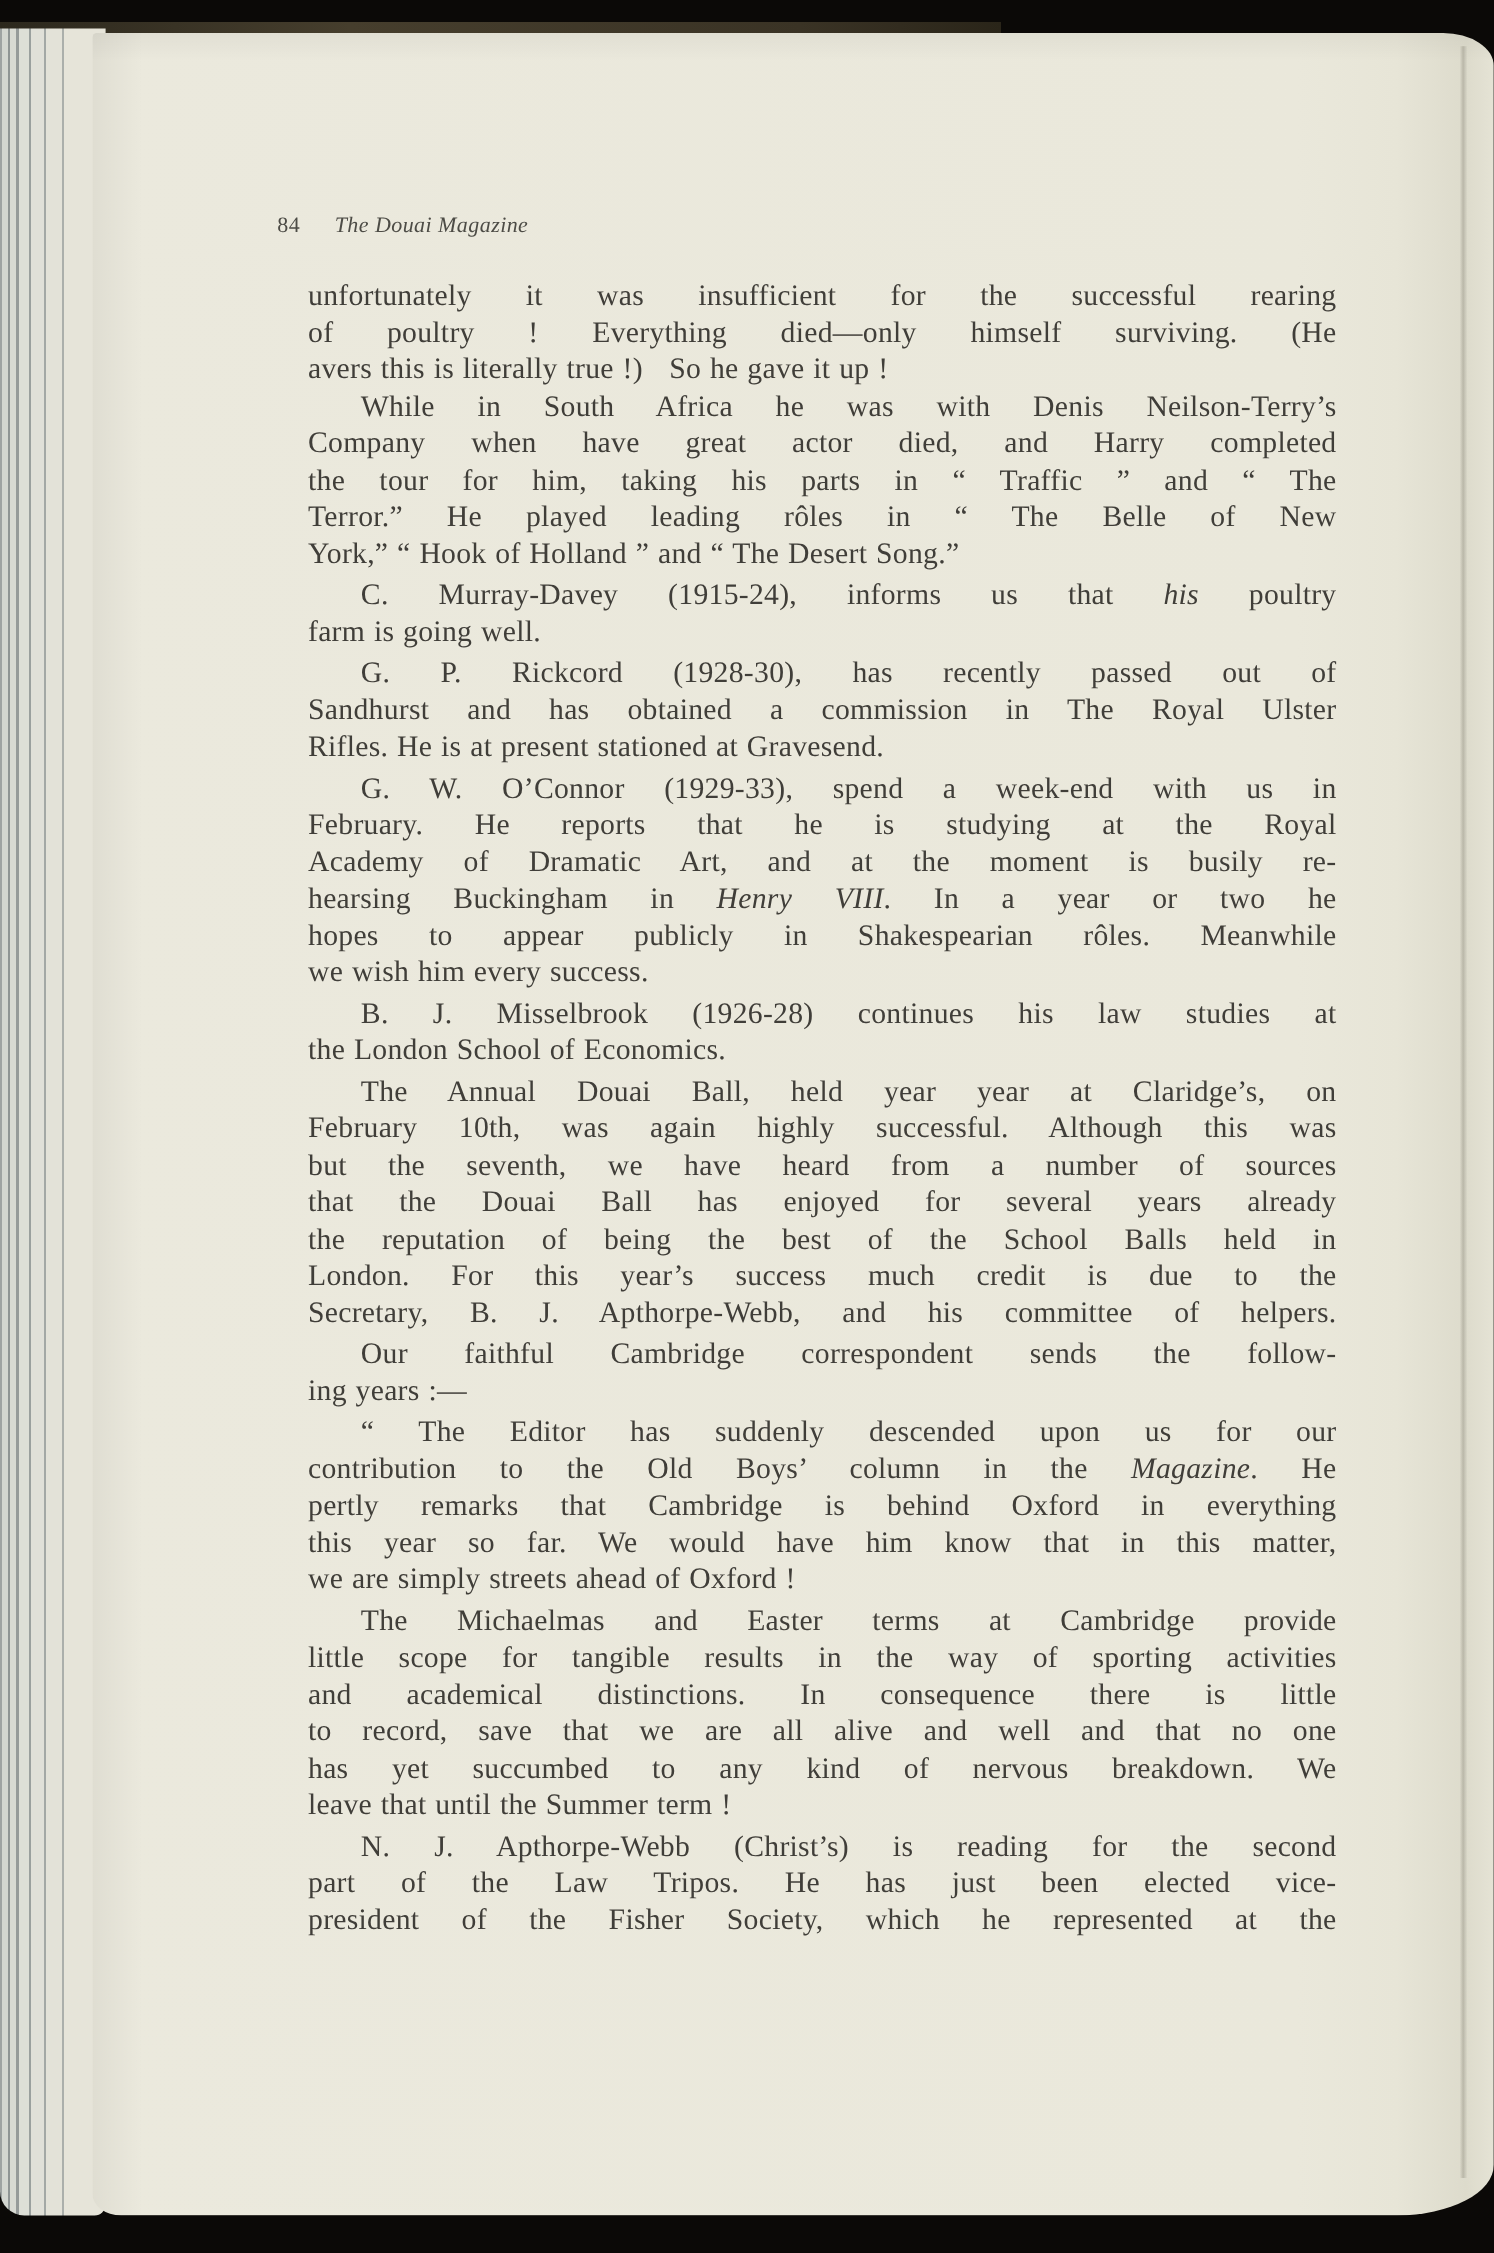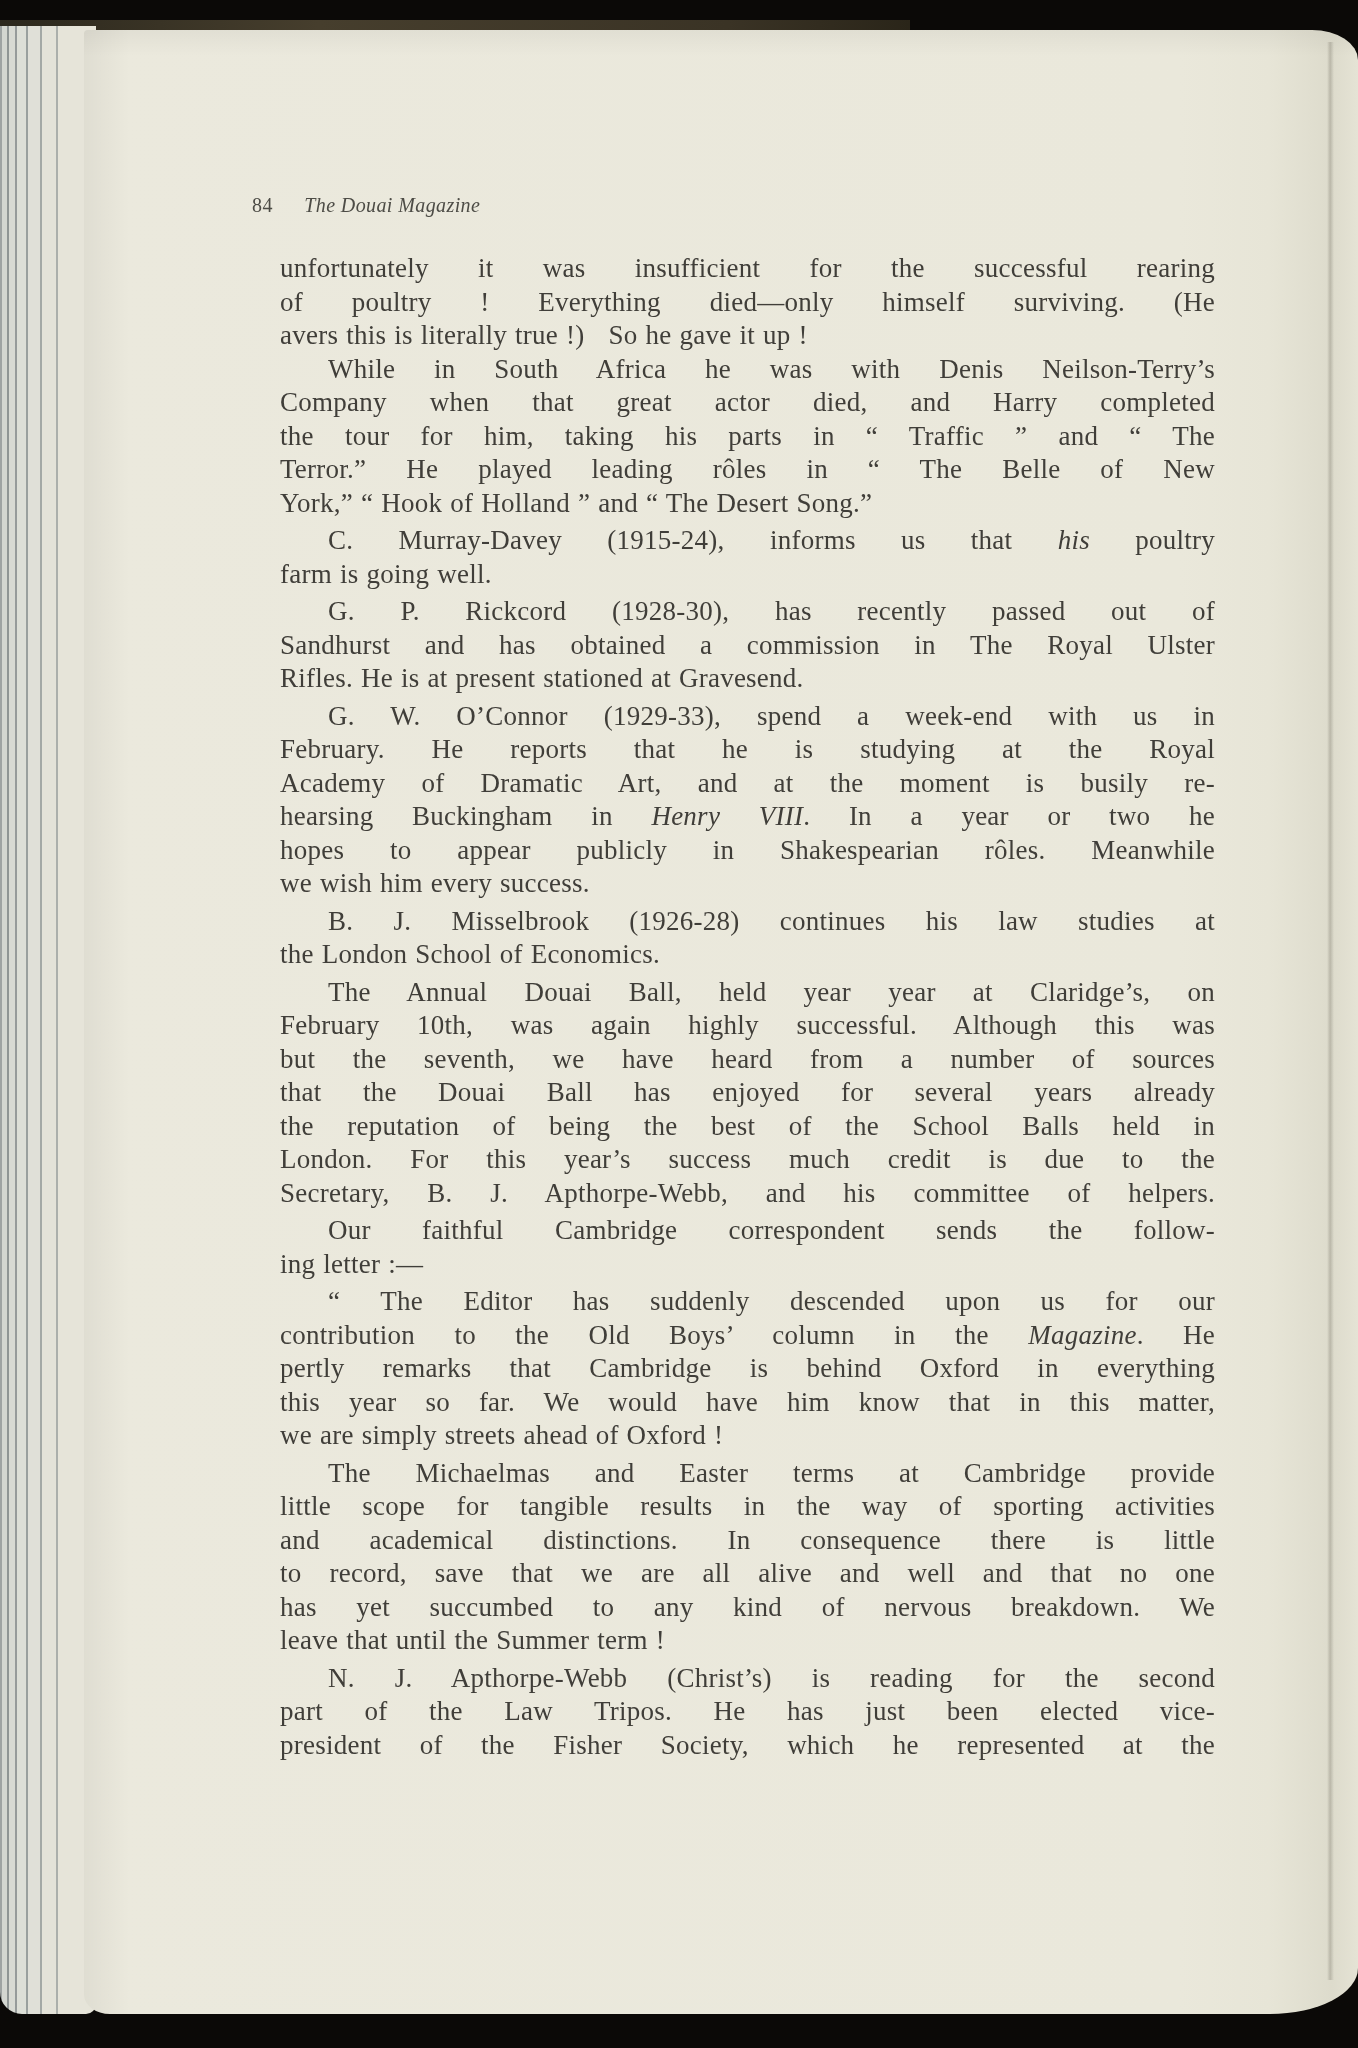--- a/index.html
+++ b/index.html
@@ -67,21 +67,21 @@
       <span class="title">The Douai Magazine</span>
     </div>
     <div class="text-block">
         <div class="para">
           <div class="line"><span>unfortunately it was insufficient for the successful rearing</span></div>
           <div class="line"><span>of poultry !  Everything died—only himself surviving.  (He</span></div>
           <div class="line last"><span>avers this is literally true !)&nbsp;&nbsp; So he gave it up !</span></div>
         </div>
         <div class="para">
           <div class="line indent"><span>While in South Africa he was with Denis Neilson-Terry’s</span></div>
-          <div class="line"><span>Company when that great actor died, and Harry completed</span></div>
+          <div class="line"><span>Company when have great actor died, and Harry completed</span></div>
           <div class="line"><span>the tour for him, taking his parts in “ Traffic ” and “ The</span></div>
           <div class="line"><span>Terror.”  He played leading rôles in “ The Belle of New</span></div>
           <div class="line last"><span>York,” “ Hook of Holland ” and “ The Desert Song.”</span></div>
         </div>
         <div class="para gap">
           <div class="line indent"><span>C. Murray-Davey (1915-24), informs us that </span><em>his</em><span> poultry</span></div>
           <div class="line last"><span>farm is going well.</span></div>
         </div>
         <div class="para gap">
           <div class="line indent"><span>G. P. Rickcord (1928-30), has recently passed out of</span></div>
@@ -104,21 +104,21 @@
           <div class="line indent"><span>The Annual Douai Ball, held year year at Claridge’s, on</span></div>
           <div class="line"><span>February 10th, was again highly successful.  Although this was</span></div>
           <div class="line"><span>but the seventh, we have heard from a number of sources</span></div>
           <div class="line"><span>that the Douai Ball has enjoyed for several years already</span></div>
           <div class="line"><span>the reputation of being the best of the School Balls held in</span></div>
           <div class="line"><span>London.  For this year’s success much credit is due to the</span></div>
           <div class="line"><span>Secretary, B. J. Apthorpe-Webb, and his committee of helpers.</span></div>
         </div>
         <div class="para gap">
           <div class="line indent"><span>Our faithful Cambridge correspondent sends the follow-</span></div>
-          <div class="line last"><span>ing letter :—</span></div>
+          <div class="line last"><span>ing years :—</span></div>
         </div>
         <div class="para gap">
           <div class="line indent"><span>“ The Editor has suddenly descended upon us for our</span></div>
           <div class="line"><span>contribution to the Old Boys’ column in the </span><em>Magazine</em><span>.  He</span></div>
           <div class="line"><span>pertly remarks that Cambridge is behind Oxford in everything</span></div>
           <div class="line"><span>this year so far.  We would have him know that in this matter,</span></div>
           <div class="line last"><span>we are simply streets ahead of Oxford !</span></div>
         </div>
         <div class="para gap">
           <div class="line indent"><span>The Michaelmas and Easter terms at Cambridge provide</span></div>

